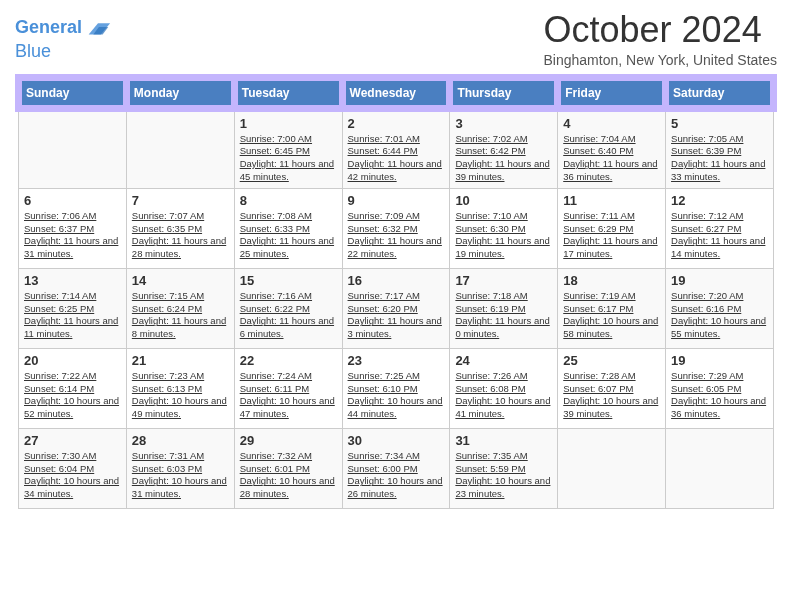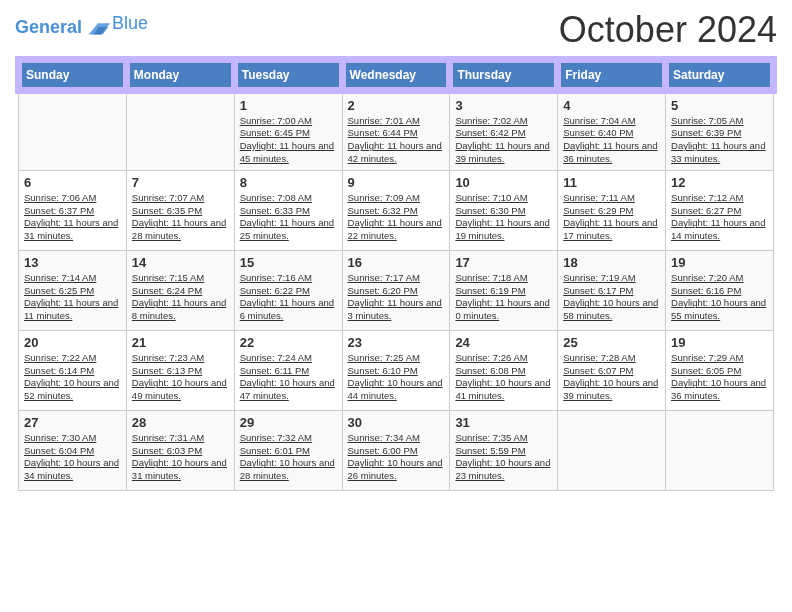--- a/index.html
+++ b/index.html
@@ -103,33 +103,34 @@
     thead tr th {
       background: #4a7fc1 !important;
     }
   </style>
 </head>
 <body>
 
 <div class="page">
   <div class="header">
     <div class="logo">
-      <div style="display:flex;flex-direction:row;align-items:flex-start;">
+      <div style="display:flex;flex-direction:column;align-items:flex-start;">
         <div style="display:flex;align-items:center;">
           <span class="logo-text"><span>General</span></span>
           <svg class="logo-icon" viewBox="0 0 30 30" width="30" height="30">
             <polygon points="5,22 18,22 28,10 15,10" fill="#4a90d9" opacity="0.85"></polygon>
             <polygon points="10,22 20,22 26,14 16,14" fill="#2a70b9" opacity="0.7"></polygon>
           </svg>
         </div>
         <span class="logo-text" style="color:#4a90d9;font-size:18px;font-weight:normal;">Blue</span>
       </div>
     </div>
     <div class="title-block">
       <div class="month-title">October 2024</div>
+      <div class="location">Binghamton, New York, United States</div>
     </div>
   </div>
 
   <table class="calendar">
     <thead>
       <tr>
         <th>Sunday</th>
         <th>Monday</th>
         <th>Tuesday</th>
         <th>Wednesday</th>

